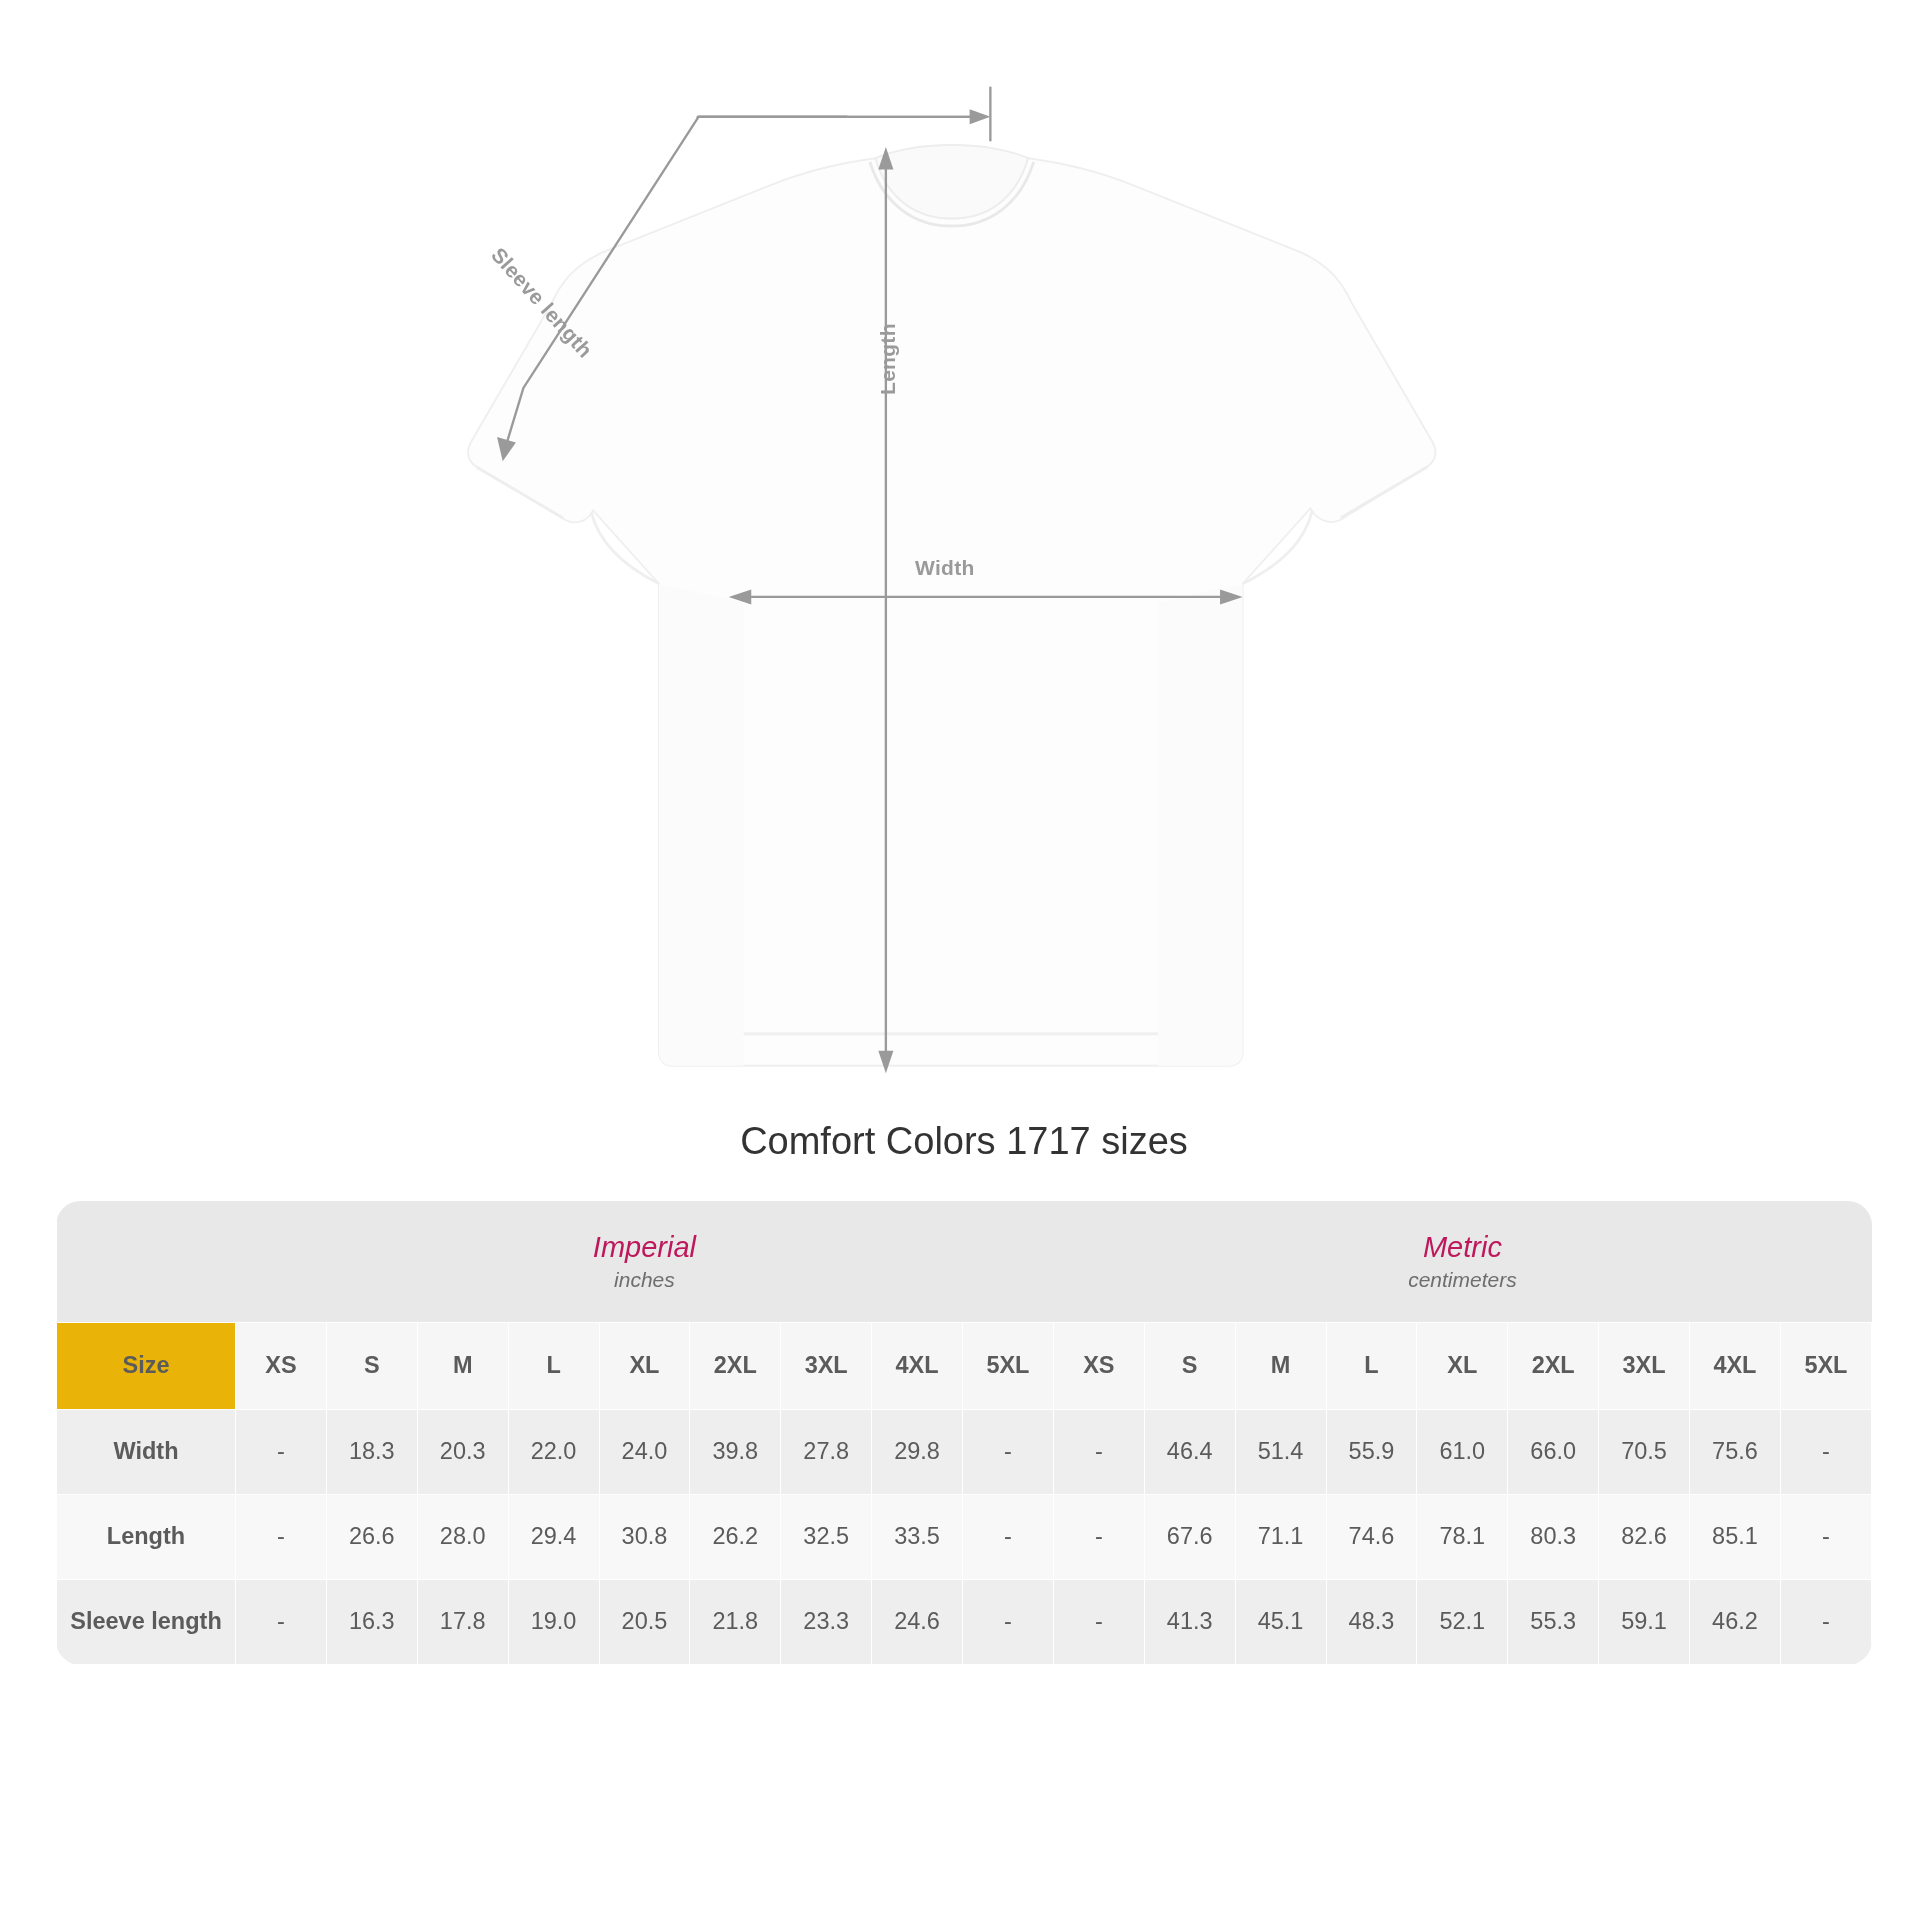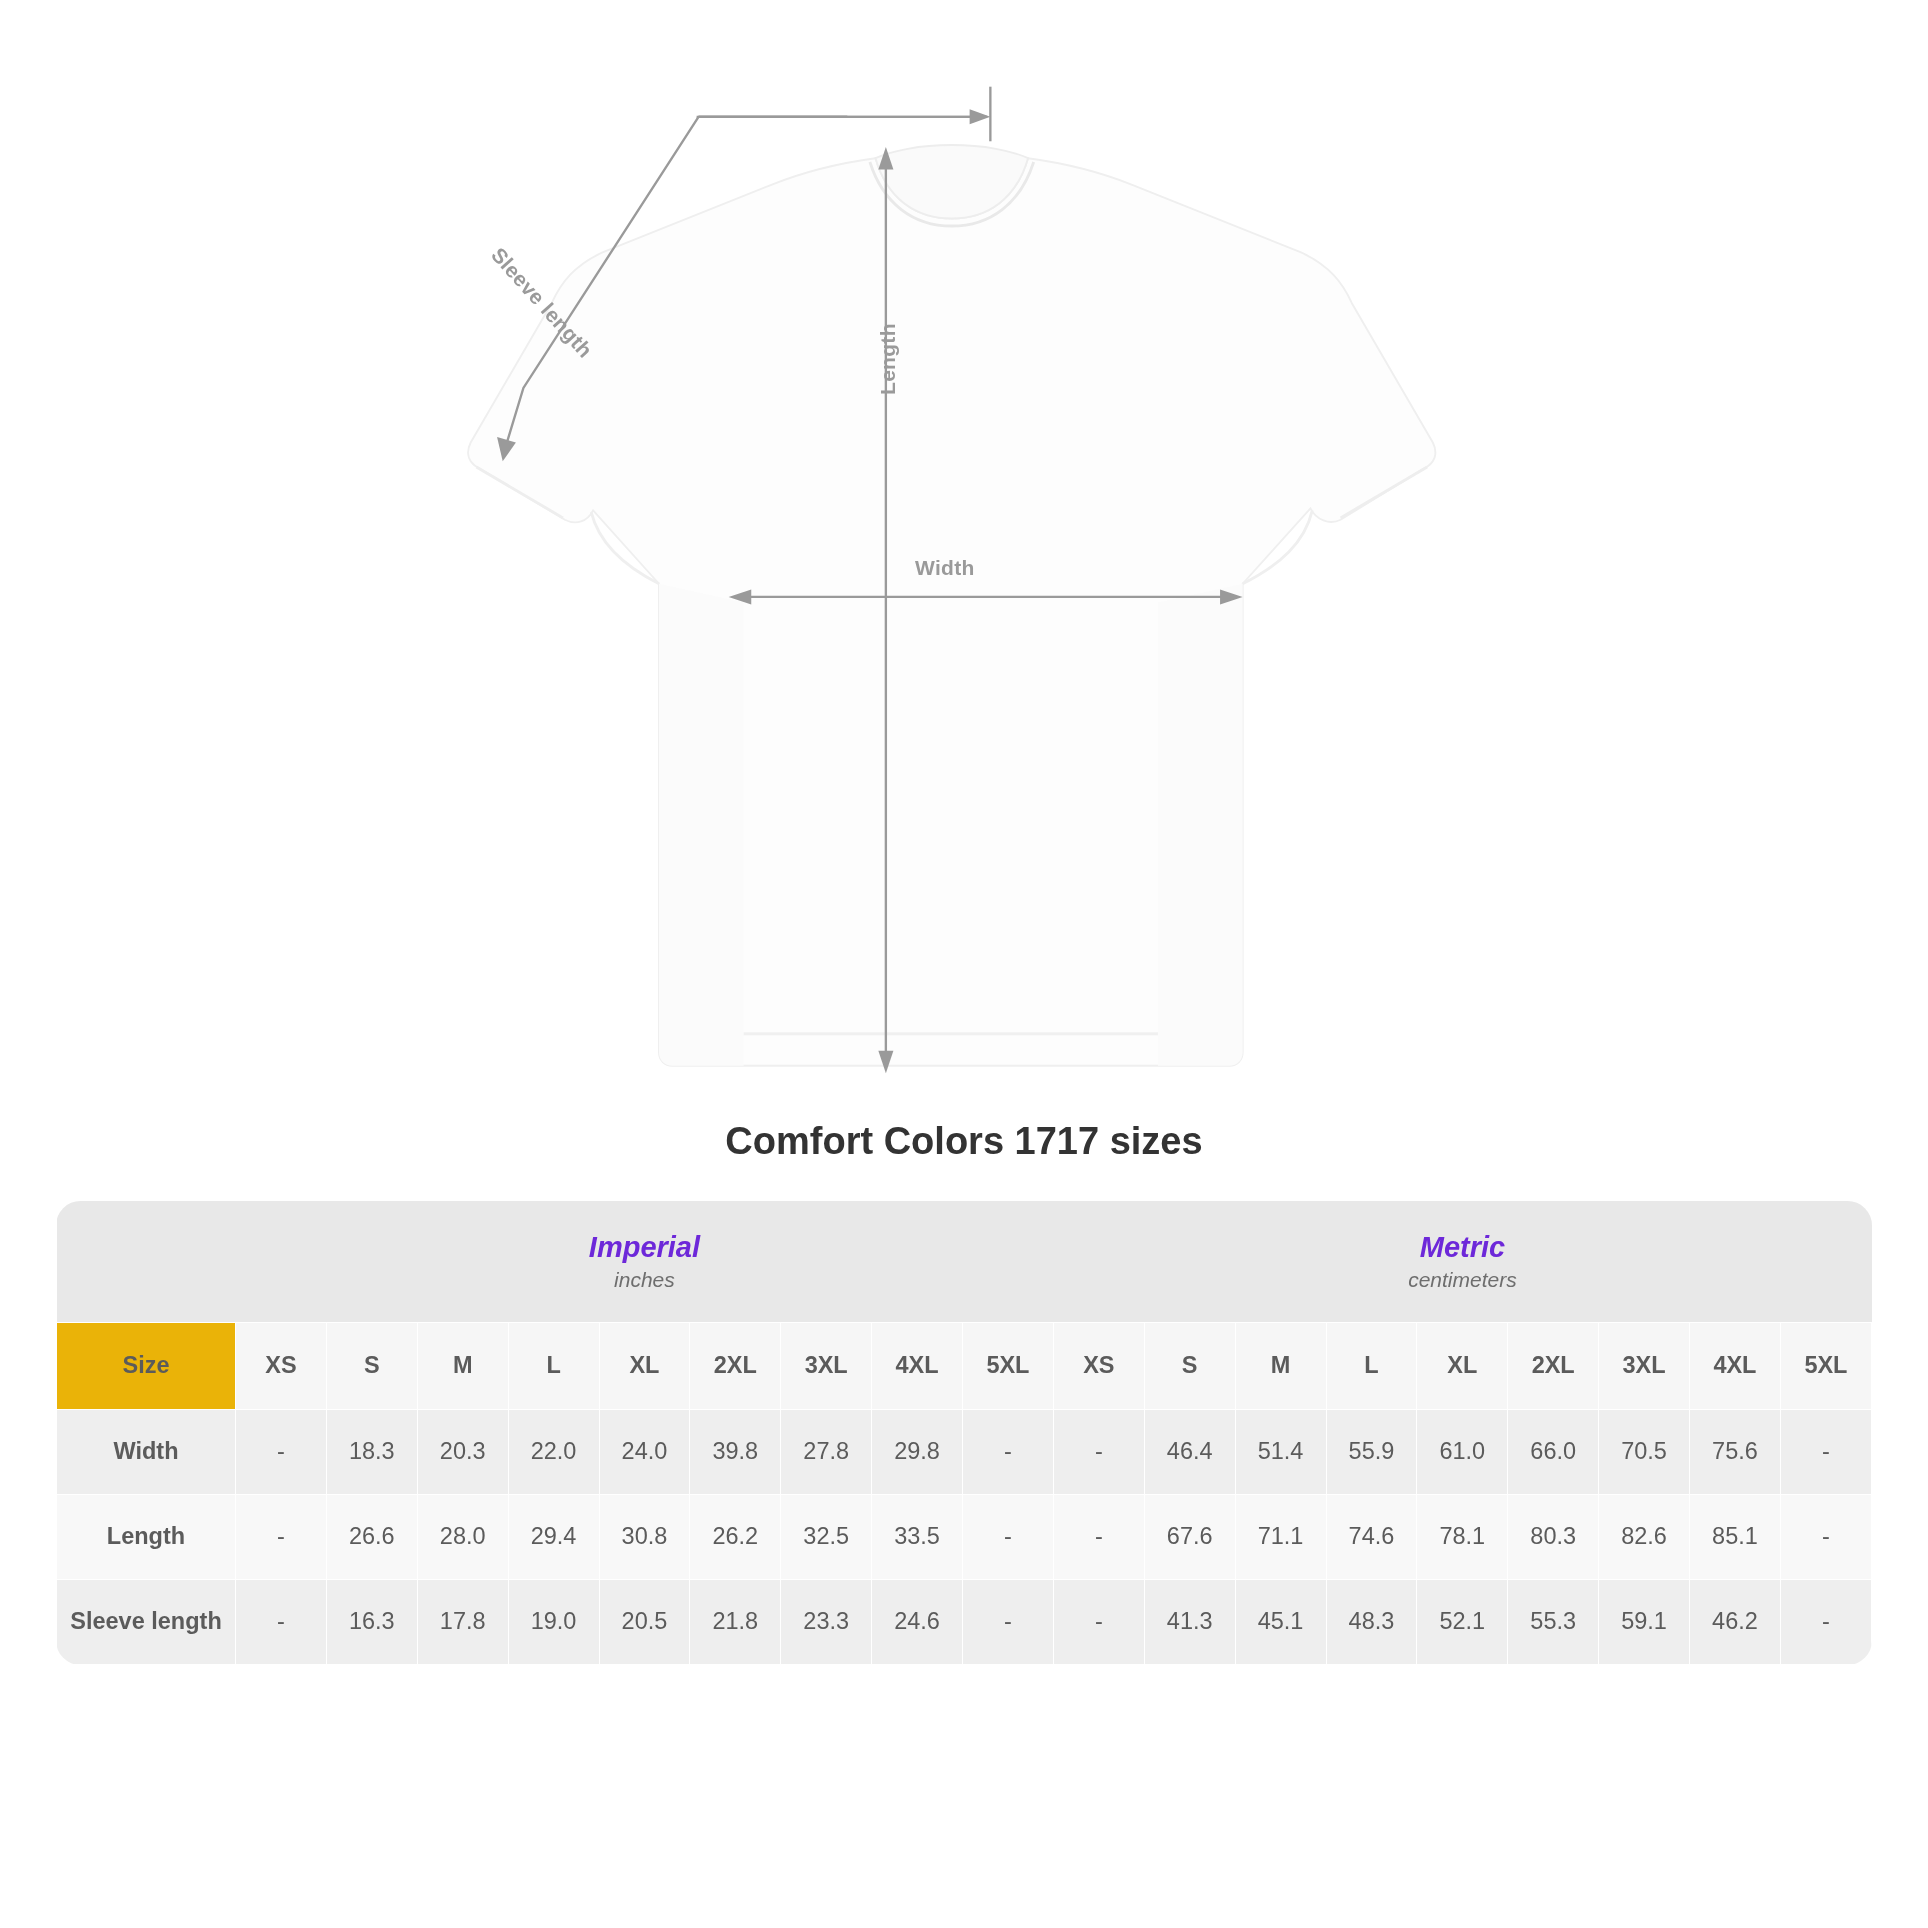--- a/index.html
+++ b/index.html
@@ -35,21 +35,21 @@
     white-space: nowrap;
   }
   #label-width { left: 915px; top: 556px; }
   #label-length { left: 876px; top: 395px; transform: rotate(-90deg); transform-origin: left top; }
   #label-sleeve { left: 504px; top: 243px; transform: rotate(48deg); transform-origin: left top; }
 
   
   .title-block { text-align: center; margin-top: 9.4px; }
   .chart-title {
     font-size: 38px;
-    font-weight: bold;
+    font-weight: normal;
     color: #333333;
     margin: 0 0 15px 0;
   }
   .chart-note {
     font-size: 21.7px;
     font-style: italic;
     color: #555555;
     margin: 0;
   }
 
@@ -71,23 +71,23 @@
     color: #5b5b5b;
     border: 0.9px solid #ffffff;
   }
   .unit-head {
     background: #e8e8e8;
     height: 121px;
     border: none !important;
   }
   .unit-head .u-name {
     font-size: 29px;
-    font-weight: bold;
+    font-weight: normal;
     font-style: italic;
-    color: #6d28d9;
+    color: #be185d;
     line-height: 1.25;
   }
   .unit-head .u-sub {
     font-size: 21px;
     font-style: italic;
     color: #6e6e6e;
     line-height: 1.4;
   }
   .hdr-row td { height: 87px; background: #f6f6f6; font-weight: bold; font-size: 24.5px; color: #5b5b5b; }
   .hdr-row td.first-col { background: #eab308; }

